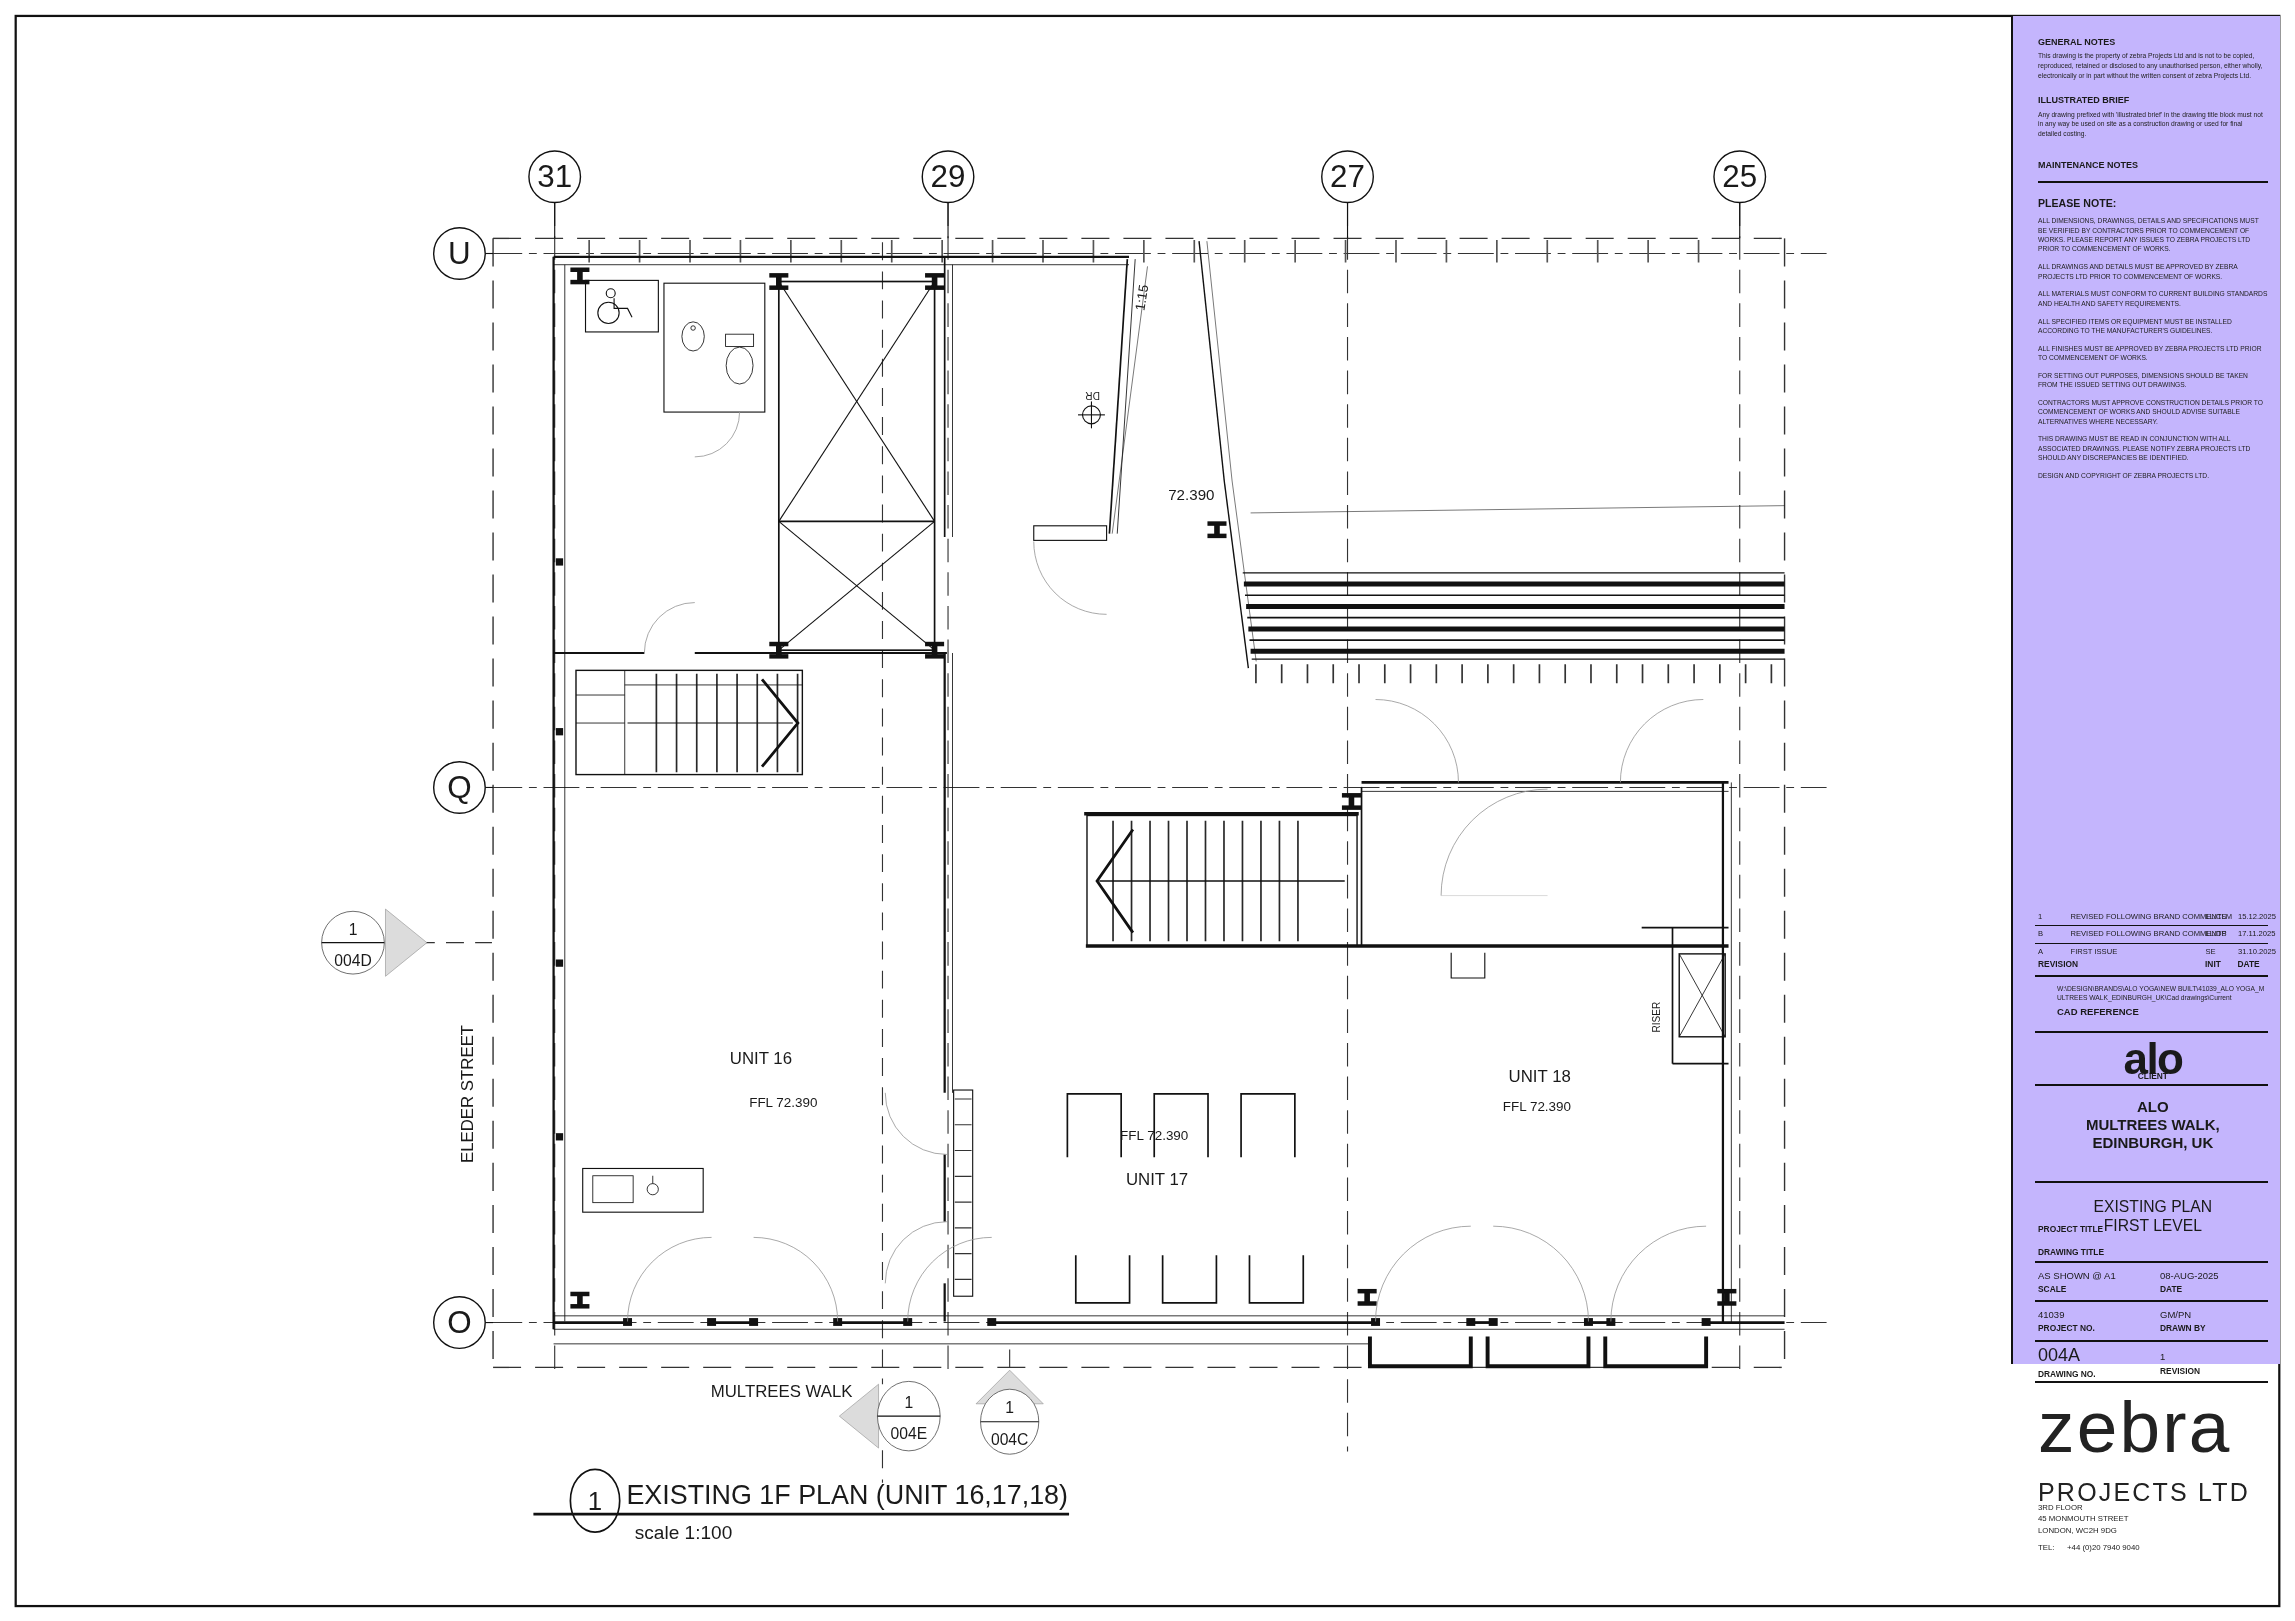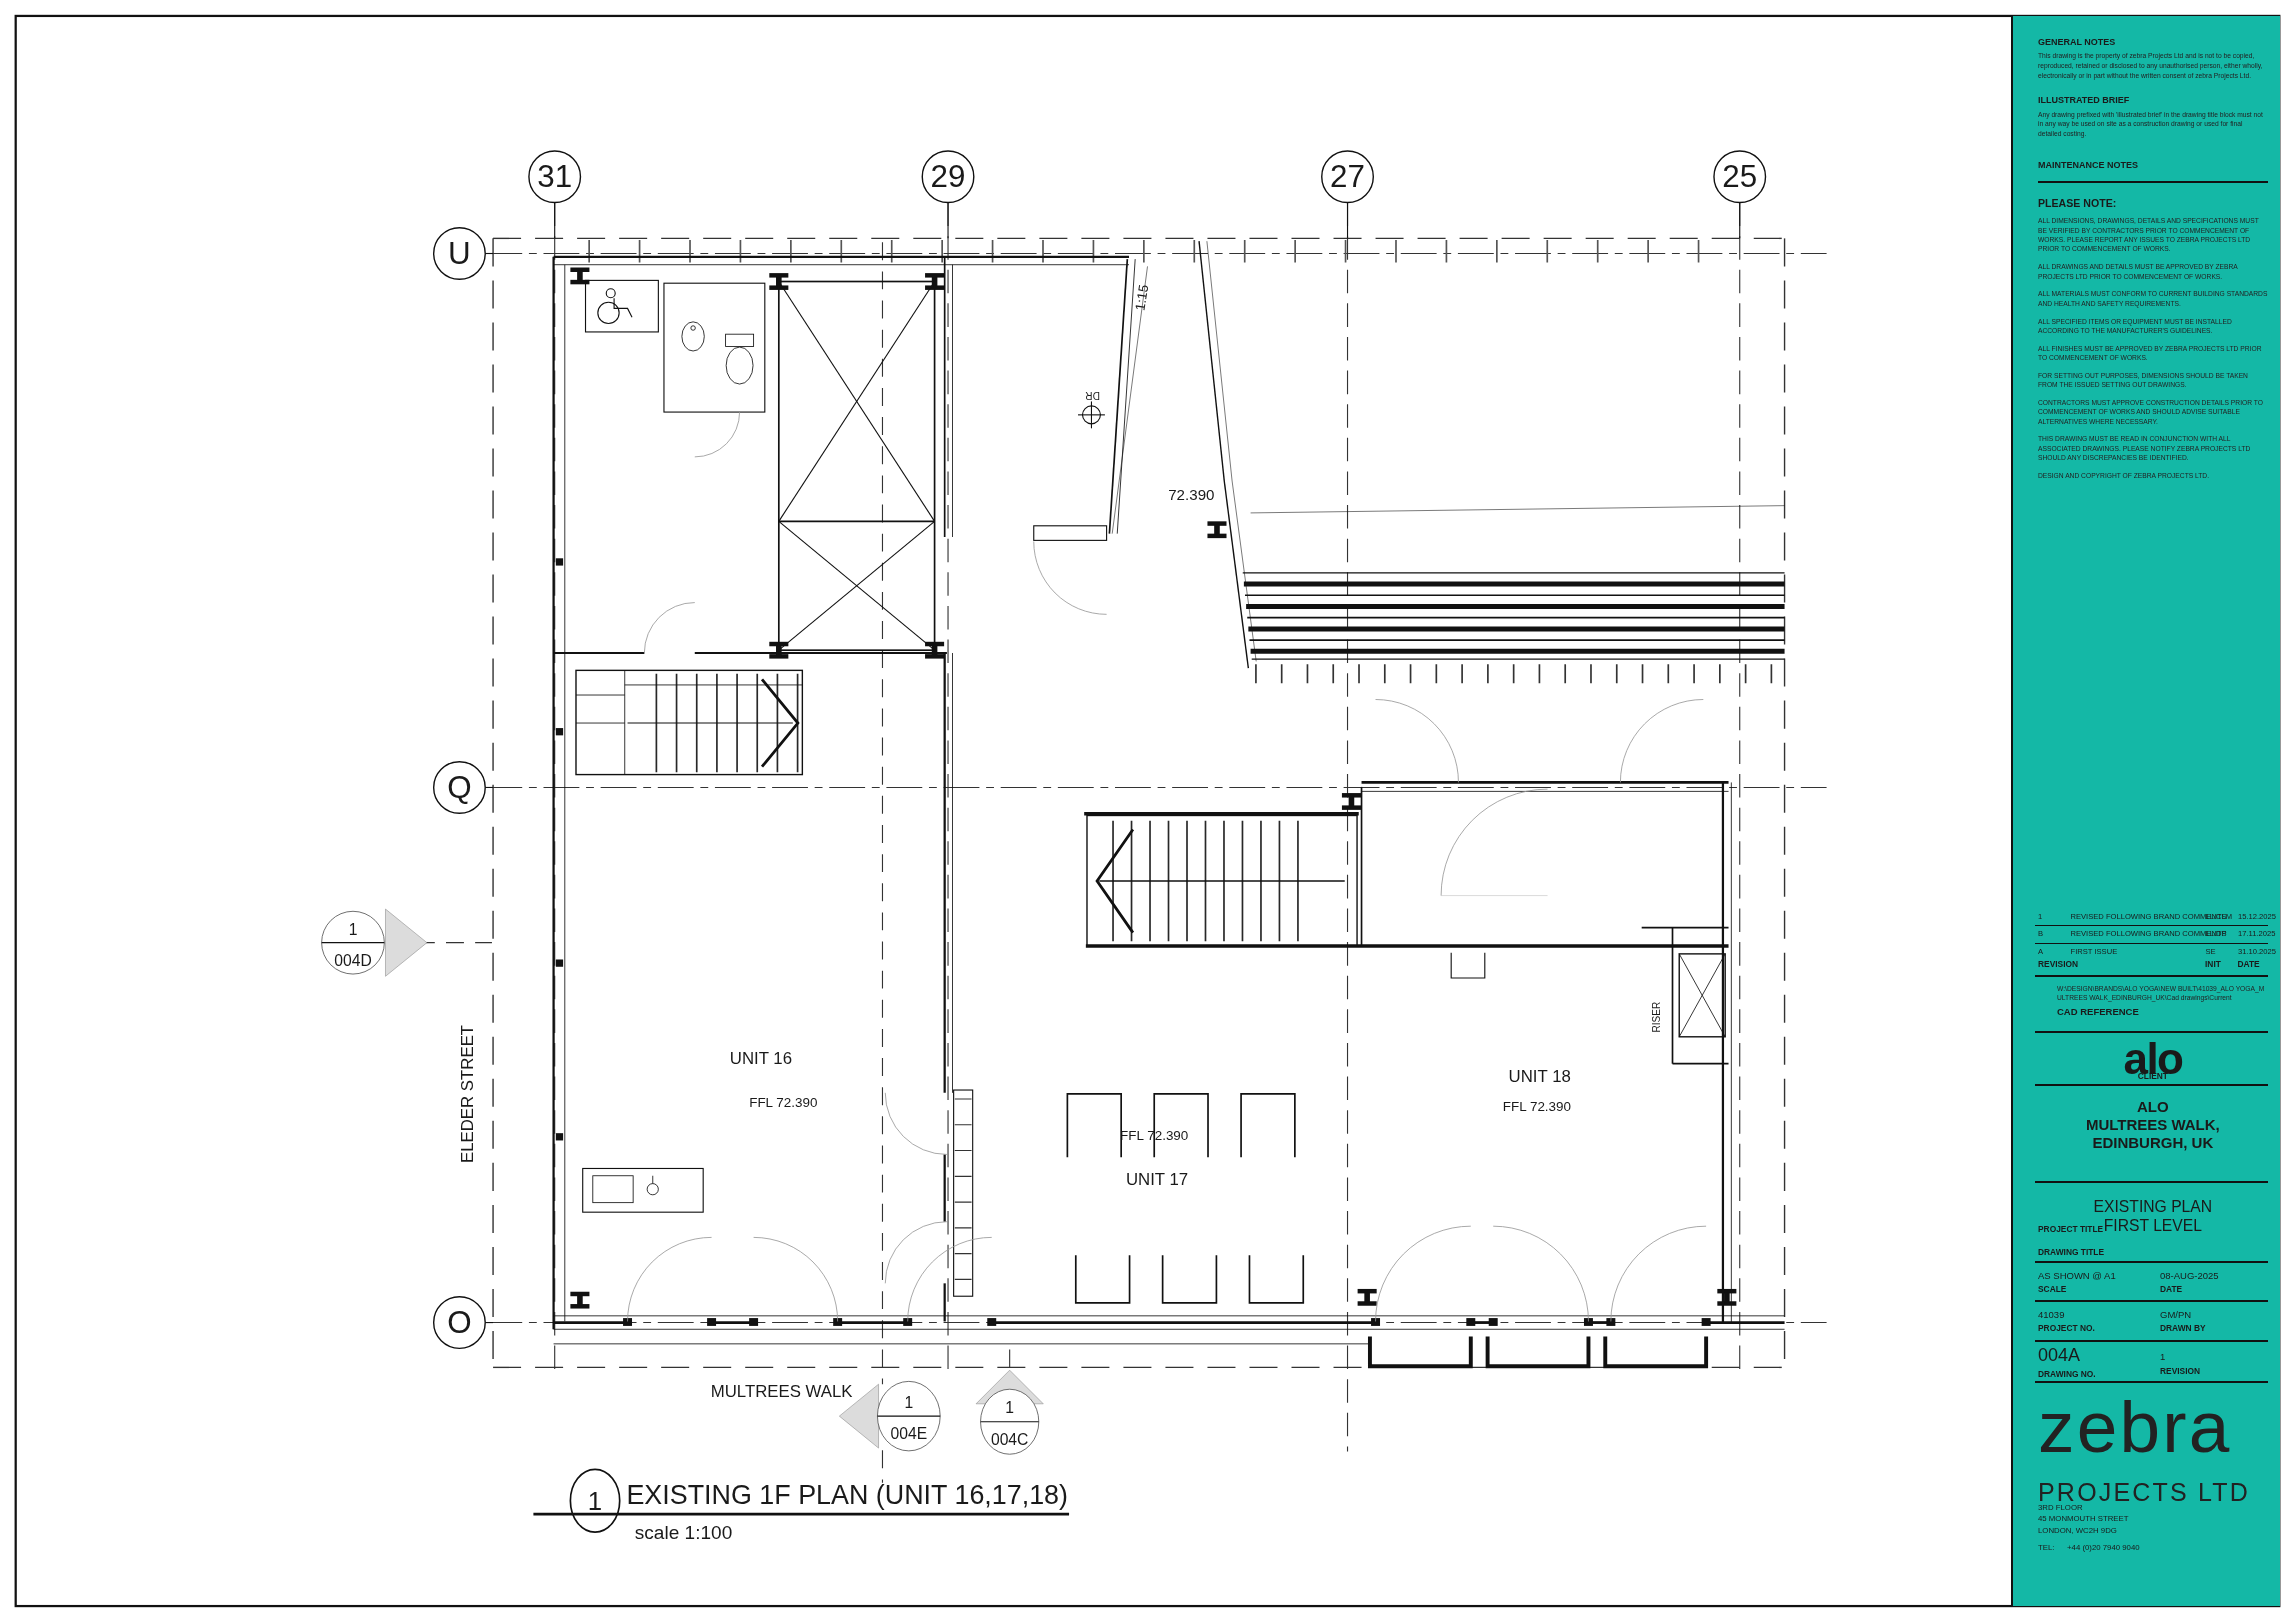--- a/index.html
+++ b/index.html
@@ -1,20 +1,20 @@
 <!DOCTYPE html>
 <html style="font-size:9px"><head>
 <meta charset="utf-8">
 <style>
   html,body{margin:0;padding:0;background:#e8e8e8;}
   .sheet{position:relative;width:2295px;height:1622px;background:#ffffff;font-family:"Liberation Sans",sans-serif;color:#1a1a1a;overflow:hidden;}
   .plan-svg{position:absolute;left:0;top:0;}
   svg text{font-family:"Liberation Sans",sans-serif;fill:#1a1a1a;}
   
-  .tblock{position:absolute;left:2011px;top:15.7px;width:269px;height:1590px;border-left:2.2px solid #111;background:#14b8a6;box-sizing:border-box;}
+  .tblock{position:absolute;left:2011px;top:15.7px;width:269px;height:1348px;border-left:2.2px solid #111;background:#c4b5fd;box-sizing:border-box;}
   .tb-abs{position:absolute;left:0;width:100%;box-sizing:border-box;padding:0 12.3px 0 25px;}
   .tb-rule{position:absolute;left:22.4px;right:12.3px;height:0;border-top:2.2px solid #111;}
   .tb-rule.thin{border-top-width:1.1px;}
   .nh{font-size:9px;font-weight:bold;margin:14.6px 0 4.5px 0;}
   .nb{font-size:6.7px;line-height:1.45;color:#222;}
   .pn-title{font-size:10.6px;font-weight:bold;margin:13.5px 0 7.8px 0;}
   .pn-item{font-size:6.7px;line-height:1.4;margin-bottom:8.4px;color:#222;}
   .rev-row{position:absolute;left:25px;right:12.3px;font-size:7.6px;white-space:nowrap;}
   .rev-row .c-rev{display:inline-block;width:32.5px;}
   .rev-row .c-desc{display:inline-block;width:135px;}

